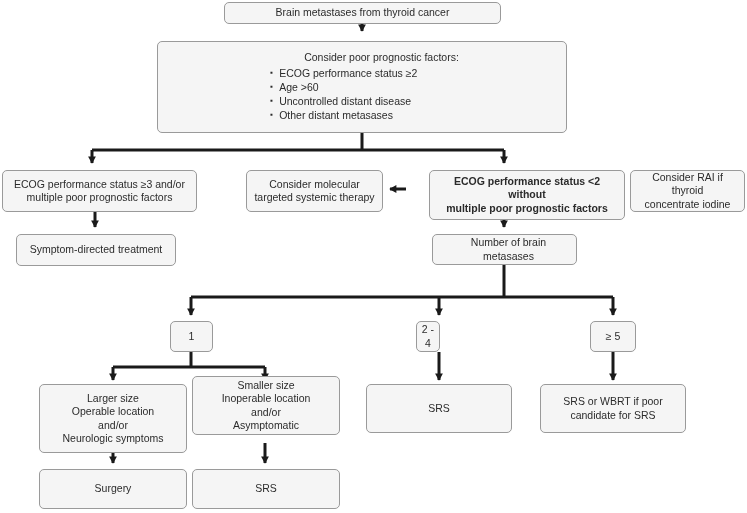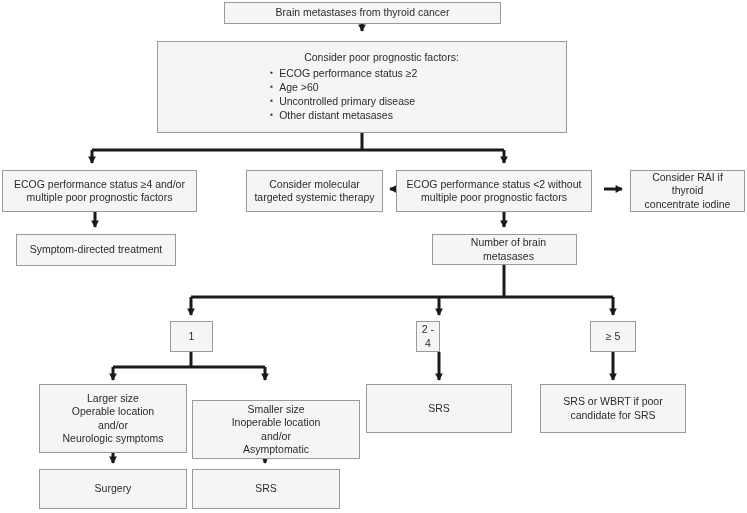--- a/index.html
+++ b/index.html
@@ -21,21 +21,21 @@
     top: 0;
     width: 747px;
     height: 513px;
     pointer-events: none;
   }
   .node {
     position: absolute;
     box-sizing: border-box;
     background: #f5f5f5;
     border: 1px solid #9a9a9a;
-    border-radius: 0;
+    border-radius: 5px;
     display: flex;
     align-items: center;
     justify-content: center;
     text-align: center;
     color: #2b2b2b;
     font-size: 10.5px;
     line-height: 13.5px;
     z-index: 2;
   }
   .node .txt {
@@ -134,41 +134,41 @@
   <div class="node" style="left:224px; top:2px; width:277px; height:22px;">
     <span class="txt">Brain metastases from thyroid cancer</span>
   </div>
 
   <div class="node bulletbox" style="left:157px; top:41px; width:410px; height:92px;">
     <span class="inner">
       <span class="heading">Consider poor prognostic factors:</span>
       <ul>
         <li>ECOG performance status ≥2</li>
         <li>Age &gt;60</li>
-        <li>Uncontrolled primary disease</li>
+        <li>Uncontrolled distant disease</li>
         <li>Other distant metasases</li>
       </ul>
     </span>
   </div>
 
   <div class="node" style="left:2px; top:170px; width:195px; height:42px;">
-    <span class="txt">ECOG performance status ≥4 and/or
+    <span class="txt">ECOG performance status ≥3 and/or
 multiple poor prognostic factors</span>
   </div>
 
   <div class="node" style="left:246px; top:170px; width:137px; height:42px;">
     <span class="txt">Consider molecular
 targeted systemic therapy</span>
   </div>
 
   <div class="node" style="left:16px; top:234px; width:160px; height:32px;">
     <span class="txt">Symptom-directed treatment</span>
   </div>
 
-  <div class="node" style="left:396px; top:170px; width:196px; height:42px;">
+  <div class="node" style="left:429px; top:170px; width:196px; height:50px;font-weight:bold;">
     <span class="txt">ECOG performance status &lt;2 without
 multiple poor prognostic factors</span>
   </div>
 
   <div class="node" style="left:630px; top:170px; width:115px; height:42px;">
     <span class="txt">Consider RAI if thyroid
 concentrate iodine</span>
   </div>
 
   <div class="node" style="left:432px; top:234px; width:145px; height:31px;padding-left:8px;">
@@ -187,21 +187,21 @@
     <span class="txt">≥ 5</span>
   </div>
 
   <div class="node" style="left:39px; top:384px; width:148px; height:69px;">
     <span class="txt">Larger size
 Operable location
 and/or
 Neurologic symptoms</span>
   </div>
 
-  <div class="node" style="left:192px; top:400px; width:168px; height:59px;">
+  <div class="node" style="left:192px; top:376px; width:148px; height:59px;">
     <span class="txt">Smaller size
 Inoperable location
 and/or
 Asymptomatic</span>
   </div>
 
   <div class="node" style="left:366px; top:384px; width:146px; height:49px;">
     <span class="txt">SRS</span>
   </div>
 

